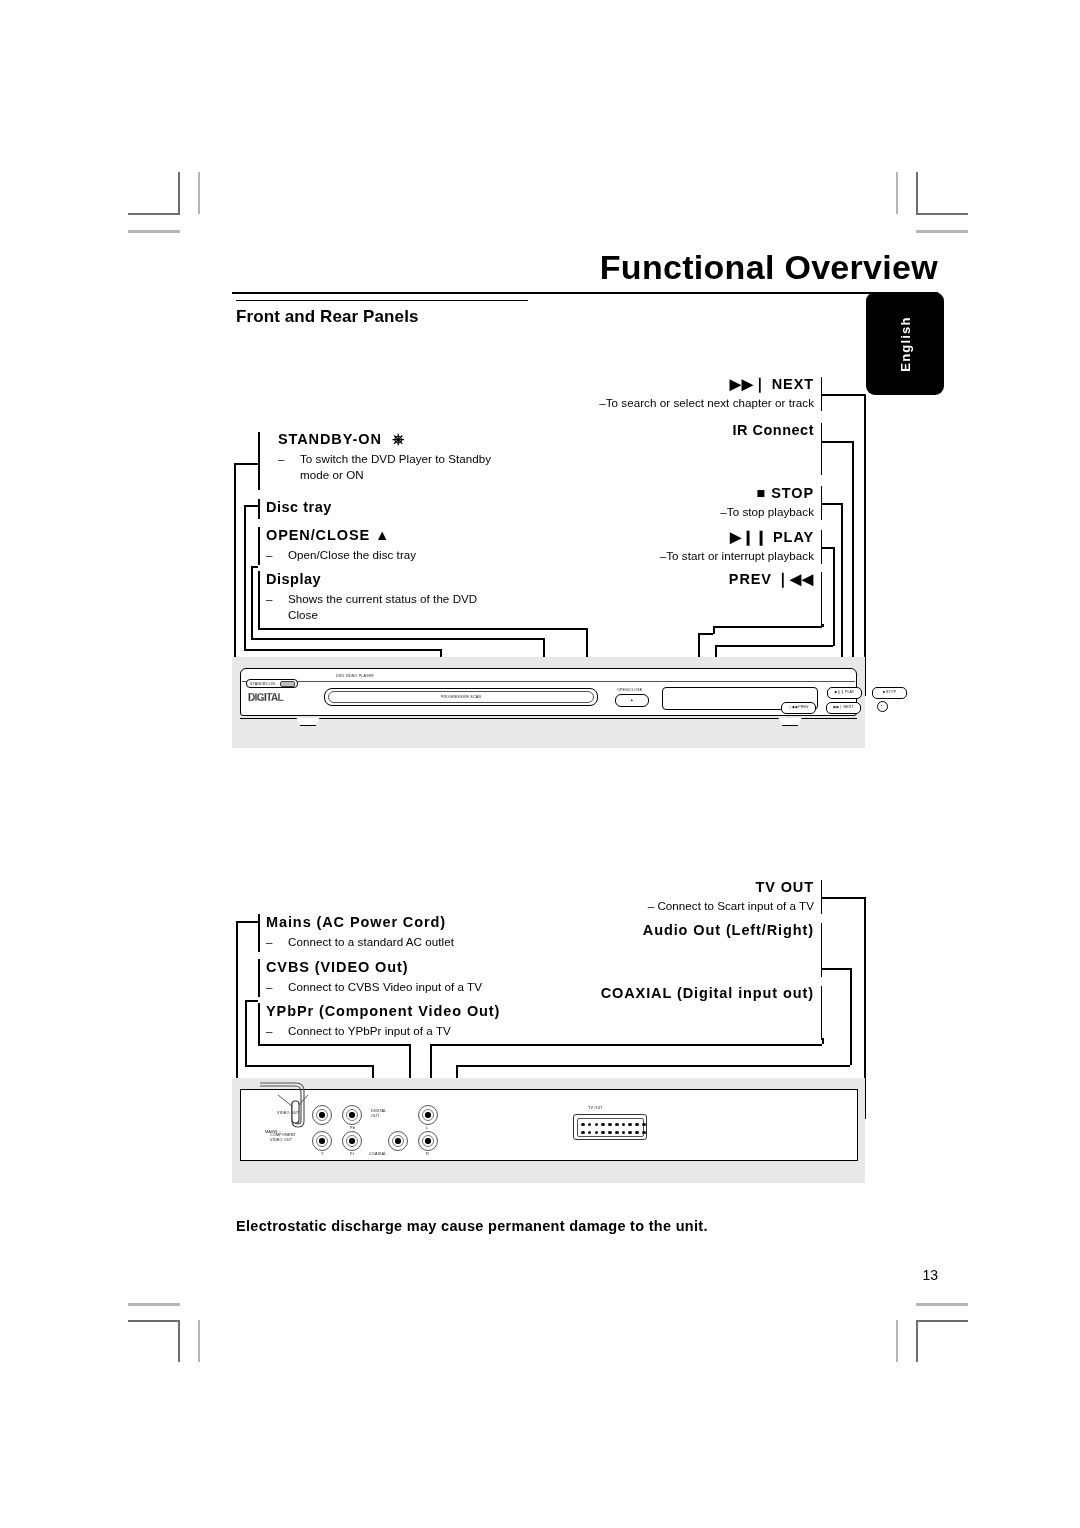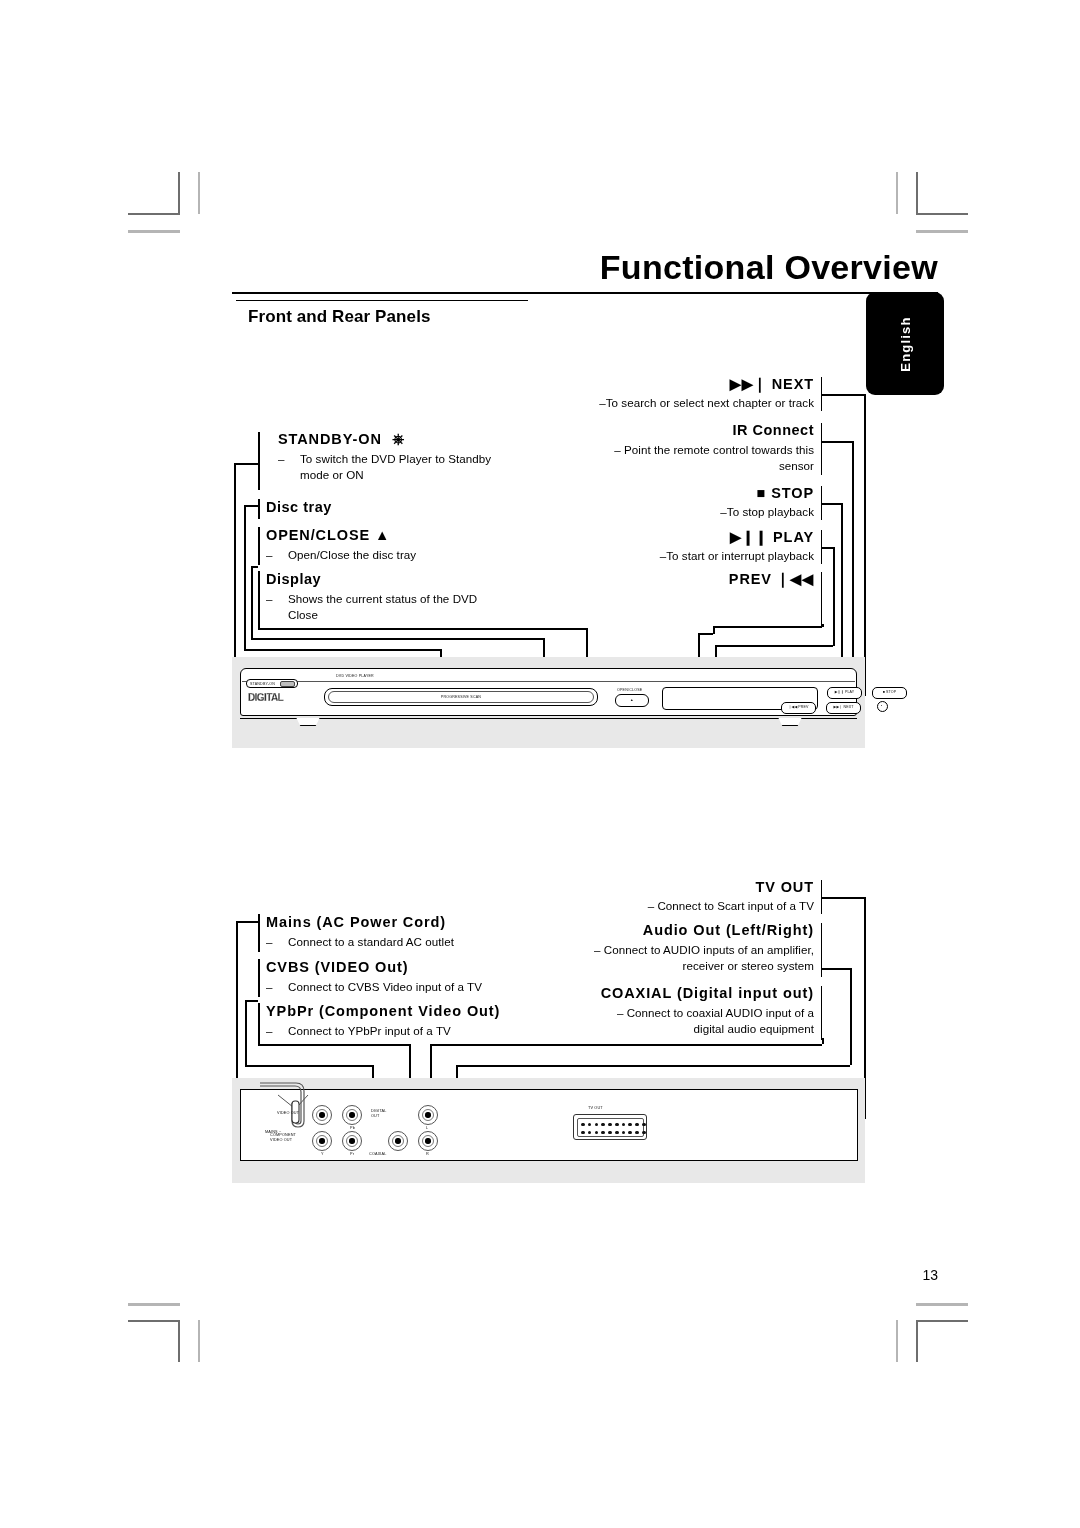--- a/index.html
+++ b/index.html
@@ -46,21 +46,20 @@
     height: 1px;
     background: #000;
   }
   #section-title {
     position: absolute;
     left: 236px;
     top: 307px;
     font-size: 17px;
     font-weight: bold;
     letter-spacing: 0.1px;
-    margin-left: 12px;
   }
 
   
   #english-tab {
     position: absolute;
     left: 866px;
     top: 292px;
     width: 78px;
     height: 103px;
     background: #000;
@@ -443,24 +442,20 @@
   <div class="vbar" style="right:0px; top:2px; height:34px;"></div>
   <div class="co-head">▶▶❘ NEXT</div>
   <div class="co-body" style="margin-top:2px;">
     <span>–To search or select next chapter or track</span>
   </div>
 </div>
 
 <div class="callout co-right" style="left:560px; top:421px; width:262px;">
   <div class="vbar" style="right:0px; top:2px; height:52px;"></div>
   <div class="co-head plain">IR Connect</div>
-  <div class="co-body" style="margin-top:3px;">
-    <div>– Point the remote control towards this</div>
-    <div>sensor</div>
-  </div>
 </div>
 
 <div class="callout co-right" style="left:560px; top:484px; width:262px;">
   <div class="vbar" style="right:0px; top:2px; height:34px;"></div>
   <div class="co-head">■ STOP</div>
   <div class="co-body" style="margin-top:2px;">
     <span>–To stop playback</span>
   </div>
 </div>
 
@@ -601,33 +596,25 @@
   <div class="vbar" style="right:0px; top:2px; height:34px;"></div>
   <div class="co-head">TV OUT</div>
   <div class="co-body" style="margin-top:2px;">
     <span>– Connect to Scart input of a TV</span>
   </div>
 </div>
 
 <div class="callout co-right" style="left:560px; top:921px; width:262px;">
   <div class="vbar" style="right:0px; top:2px; height:54px;"></div>
   <div class="co-head">Audio Out (Left/Right)</div>
-  <div class="co-body" style="margin-top:3px;">
-    <div>– Connect to AUDIO inputs of an amplifier,</div>
-    <div>receiver or stereo system</div>
-  </div>
 </div>
 
 <div class="callout co-right" style="left:560px; top:984px; width:262px;">
   <div class="vbar" style="right:0px; top:2px; height:54px;"></div>
   <div class="co-head">COAXIAL (Digital input out)</div>
-  <div class="co-body" style="margin-top:3px;">
-    <div>– Connect to coaxial AUDIO input of a</div>
-    <div>digital audio equipment</div>
-  </div>
 </div>
 
 <div>
 
   <div class="ld-h" style="left:236px; top:921px; width:22px;"></div>
   <div class="ld-v" style="left:236px; top:921px; height:190px;"></div>
   <div class="ld-h" style="left:236px; top:1110px; width:18px;"></div>
 
   <div class="ld-h" style="left:245px; top:1000px; width:13px;"></div>
   <div class="ld-v" style="left:245px; top:1000px; height:66px;"></div>
@@ -713,14 +700,15 @@
         <div class="pin"></div>
         <div class="pin"></div>
         <div class="pin"></div>
       <div class="pin"></div>
         <div class="pin"></div>
     </div>
   </div>
 </div>
 
 <div id="caution">
+  <div>Electrostatic discharge may cause permanent damage to the unit.</div>
 </div>
 <div id="folio">13</div>
 
 </body></html>

